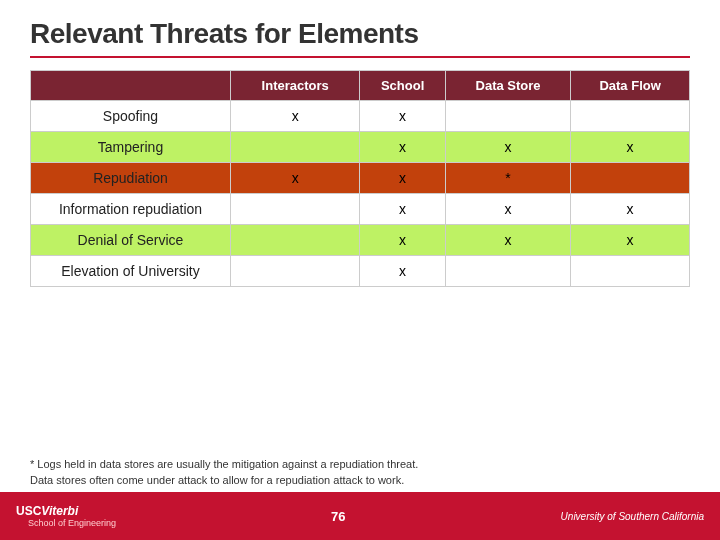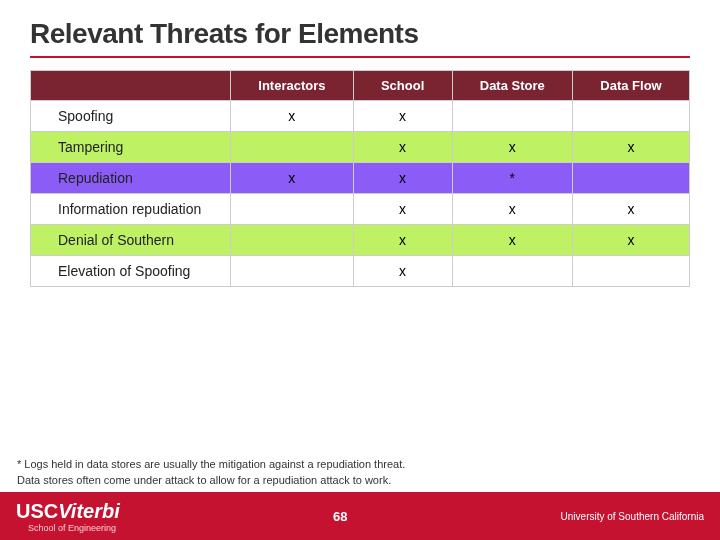--- a/index.html
+++ b/index.html
@@ -55,82 +55,82 @@
 
     
     .threat-table {
       width: 100%;
       border-collapse: collapse;
       font-size: 14px;
     }
 
     .threat-table th, .threat-table td {
       border: 1px solid #ccc;
-      padding: 7px 27px;
+      padding: 7px 1px;
       text-align: center;
     }
 
     .threat-table th {
       background: #7a2432;
       color: #fff;
       font-weight: bold;
       font-size: 13px;
     }
 
     .threat-table th.label-col {
       background: #7a2432;
       text-align: left;
       width: 200px;
     }
 
     .threat-table td.row-label {
-      text-align: left;
+      text-align: center;
       font-weight: normal;
       font-size: 14px;
       color: #222;
     }
 
     .row-even {
       background: #bef264;
     }
 
     .row-odd {
       background: #fff;
     }
 
     .row-highlight {
-      background: #8b5cf6;
+      background: #c2410c;
     }
 
     
     .footnote {
       font-size: 11px;
       color: #333;
-      margin: 6px 30px 4px 17px;
+      margin: 6px 30px 4px 30px;
       line-height: 1.4;
     }
 
     
     .bottom-bar {
       background: #c41230;
       height: 48px;
       display: flex;
       align-items: center;
       justify-content: space-between;
       padding: 0 16px;
       margin-top: auto;
     }
 
     .usc-logo-text {
       display: flex;
       flex-direction: column;
     }
 
     .usc-name {
-      font-size: 20px;
+      font-size: 12px;
       font-weight: bold;
       color: #fff;
     }
 
     .usc-name span.viterbi {
       font-style: italic;
     }
 
     .usc-sub {
       font-size: 9px;
@@ -140,20 +140,21 @@
 
     .page-number {
       color: #fff;
       font-size: 13px;
       font-weight: bold;
     }
 
     .usc-full-name {
       color: #fff;
       font-size: 10px;
+      font-style: italic;
     }
   </style>
 </head>
 <body>
 
 <div class="page">
 
   <div class="header">
     <h1 class="title">Relevant Threats for Elements</h1>
   </div>
@@ -194,45 +195,45 @@
             <td></td>
           </tr>
           <tr class="row-odd">
             <td class="row-label">Information repudiation</td>
             <td></td>
             <td>x</td>
             <td>x</td>
             <td>x</td>
           </tr>
           <tr class="row-even">
-            <td class="row-label">Denial of Southern</td>
+            <td class="row-label">Denial of Service</td>
             <td></td>
             <td>x</td>
             <td>x</td>
             <td>x</td>
           </tr>
           <tr class="row-odd">
-            <td class="row-label">Elevation of Spoofing</td>
+            <td class="row-label">Elevation of University</td>
             <td></td>
             <td>x</td>
             <td></td>
             <td></td>
           </tr>
         </tbody>
     </table>
   </div>
 
   <div class="footnote">
     <span>* Logs held in data stores are usually the mitigation against a repudiation threat.<br>Data stores often come under attack to allow for a repudiation attack to work.</span>
   </div>
 
   <div class="bottom-bar">
     <div class="usc-logo-text">
       <div class="usc-name">
         <span>USC</span><span class="viterbi">Viterbi</span>
       </div>
       <div class="usc-sub">School of Engineering</div>
     </div>
-    <div class="page-number">68</div>
+    <div class="page-number">76</div>
     <div class="usc-full-name">University of Southern California</div>
   </div>
 
 </div>
 
 </body></html>

